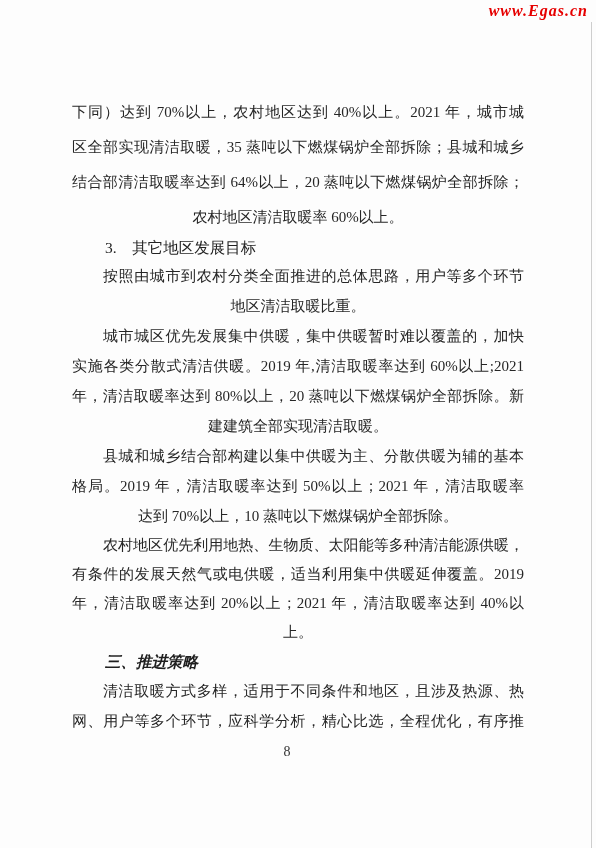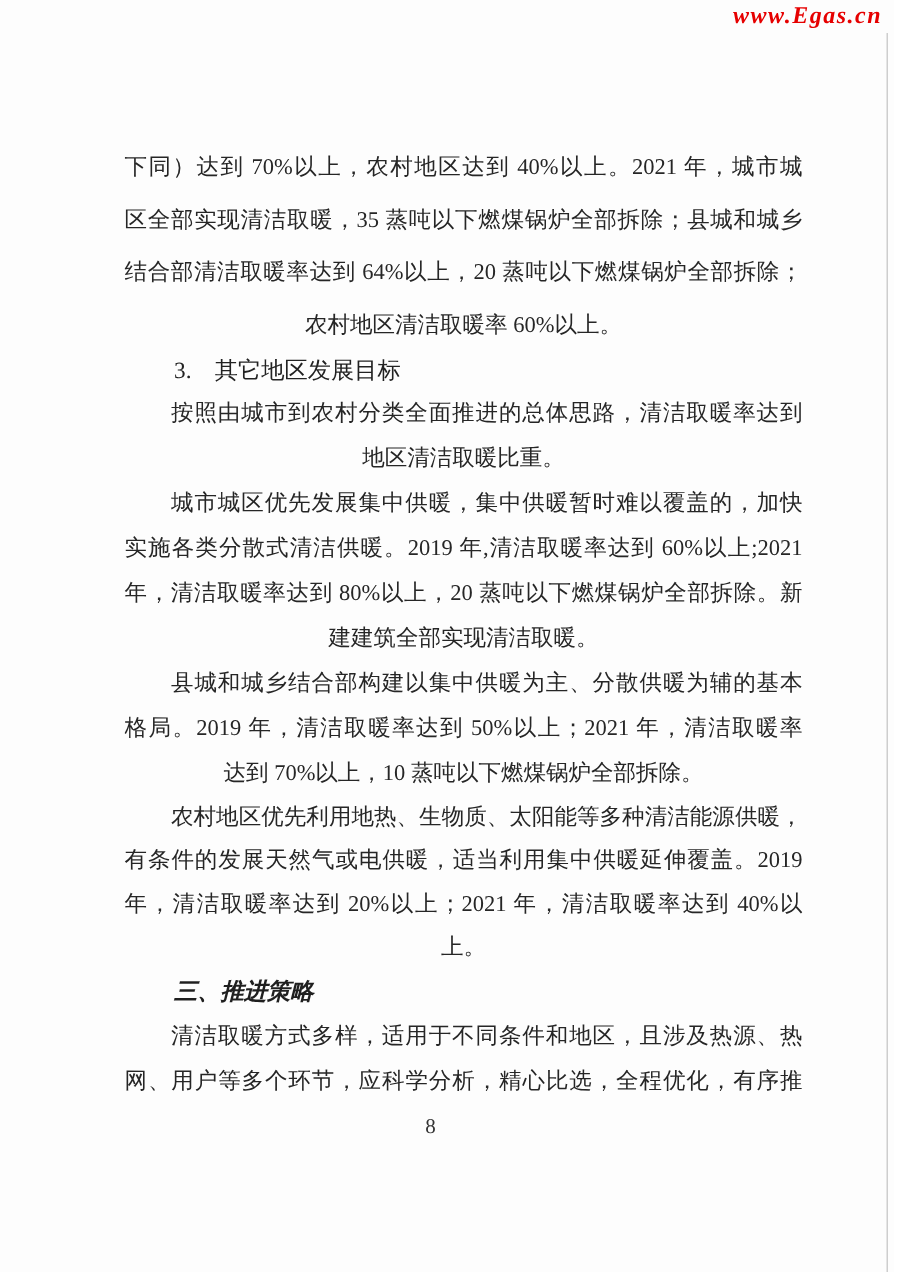--- a/index.html
+++ b/index.html
@@ -30,21 +30,21 @@
     position:absolute;
     left:591px; top:22px; bottom:0;
     width:1px;
     background:#b5b5b5;
     opacity:.65;
   }
 
   
   .textblock {
     position:absolute;
-    left:83px; top:95px;
+    left:72px; top:95px;
     width:452px;
     color:#262626;
   }
   .line {
     height:30px; line-height:30px;
     font-size:15px;
     overflow:hidden;
     white-space:normal;
   }
   .la { height:35px; line-height:35px; }   
@@ -86,21 +86,21 @@
   <div class="watermark">www.Egas.cn</div>
 
   <div class="edge-line"></div>
 
   <div class="textblock">
     <div class="line la jl">下同）达到 70%以上，农村地区达到 40%以上。2021 年，城市城</div>
     <div class="line la jl">区全部实现清洁取暖，35 蒸吨以下燃煤锅炉全部拆除；县城和城乡</div>
     <div class="line la jl">结合部清洁取暖率达到 64%以上，20 蒸吨以下燃煤锅炉全部拆除；</div>
     <div class="line la el">农村地区清洁取暖率 60%以上。</div>
     <div class="line h-kai">3.　其它地区发展目标</div>
-    <div class="line jl ind">按照由城市到农村分类全面推进的总体思路，清洁取暖率达到</div>
+    <div class="line jl ind">按照由城市到农村分类全面推进的总体思路，用户等多个环节</div>
     <div class="line el">地区清洁取暖比重。</div>
     <div class="line jl ind">城市城区优先发展集中供暖，集中供暖暂时难以覆盖的，加快</div>
     <div class="line jl">实施各类分散式清洁供暖。2019 年,清洁取暖率达到 60%以上;2021</div>
     <div class="line jl">年，清洁取暖率达到 80%以上，20 蒸吨以下燃煤锅炉全部拆除。新</div>
     <div class="line el">建建筑全部实现清洁取暖。</div>
     <div class="line jl ind">县城和城乡结合部构建以集中供暖为主、分散供暖为辅的基本</div>
     <div class="line jl">格局。2019 年，清洁取暖率达到 50%以上；2021 年，清洁取暖率</div>
     <div class="line el">达到 70%以上，10 蒸吨以下燃煤锅炉全部拆除。</div>
     <div class="line le jl ind">农村地区优先利用地热、生物质、太阳能等多种清洁能源供暖，</div>
     <div class="line le jl">有条件的发展天然气或电供暖，适当利用集中供暖延伸覆盖。2019</div>

